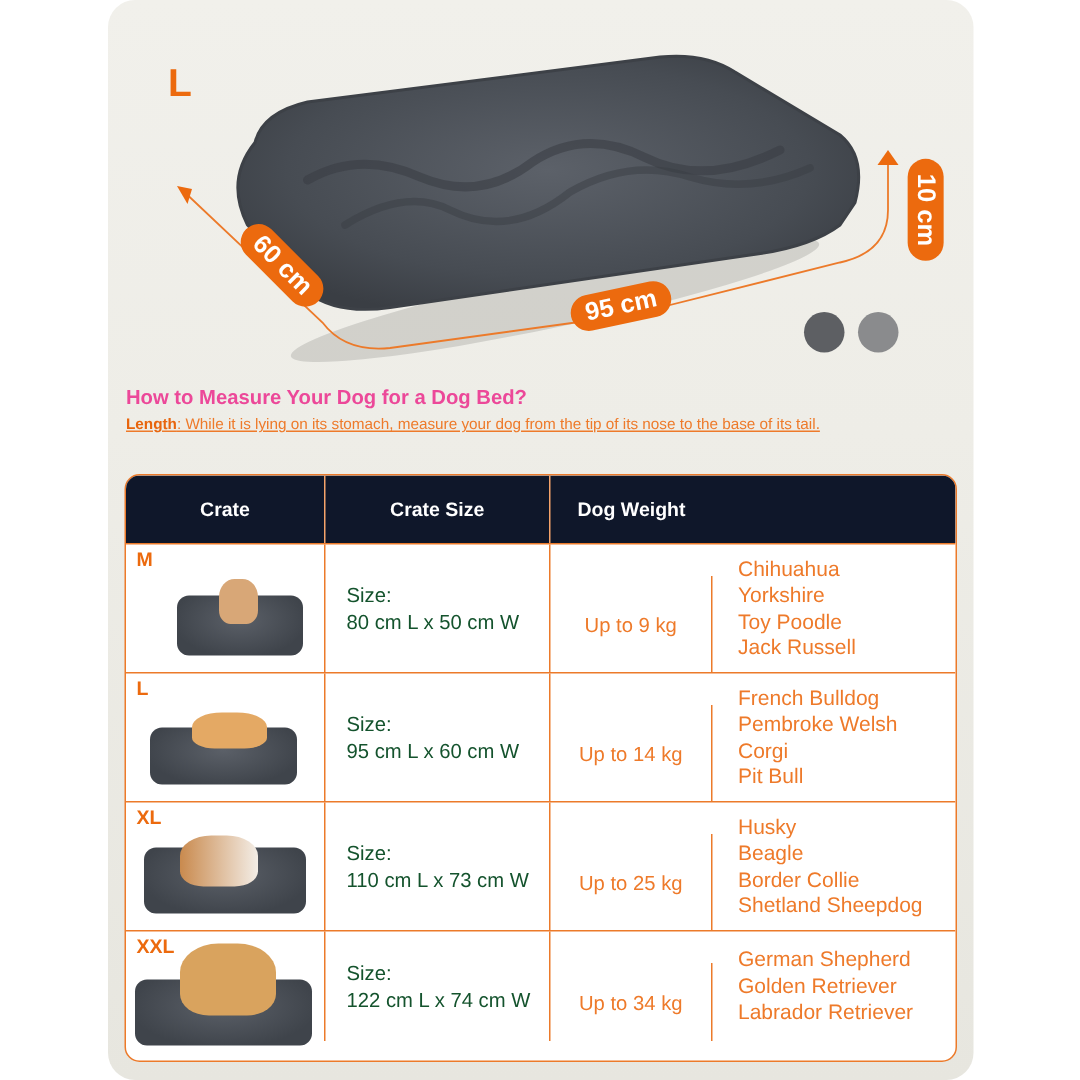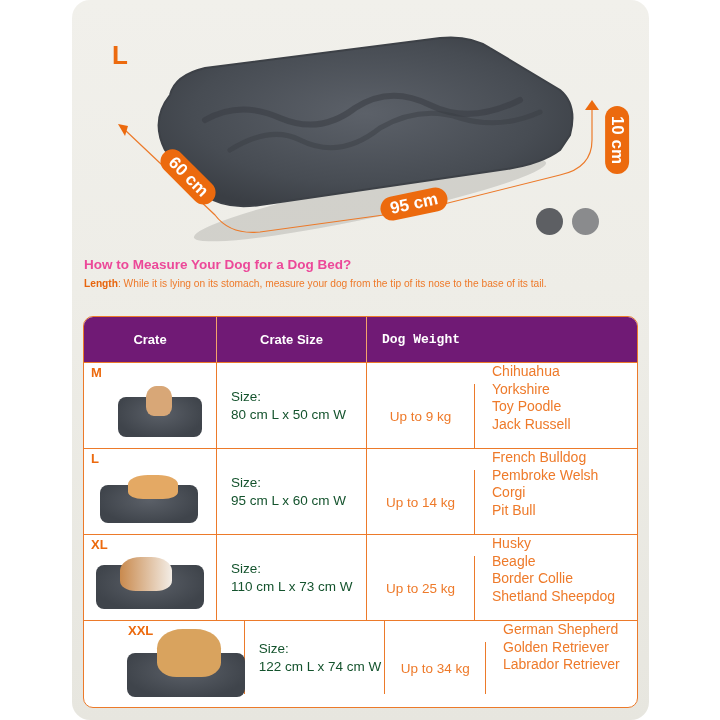--- a/index.html
+++ b/index.html
@@ -32,38 +32,38 @@
   .swatch { position: absolute; width: 27px; height: 27px; border-radius: 50%; }
   .swatch-1 { left: 536px; top: 208px; background: #5d5f63; }
   .swatch-2 { left: 572px; top: 208px; background: #8a8b8d; }
 
   .measure { position: absolute; left: 84px; top: 257px; width: 560px; color: #ec6a0e; }
   .measure h2 {
     font-family: "Liberation Sans", sans-serif; font-size: 13.5px; font-weight: bold; color: #ec4899;
     margin-bottom: 5px;
   }
   .measure p {
-    font-family: "Liberation Sans", sans-serif; font-size: 10.2px; color: #ee7a2a; line-height: 13px;
+    font-family: "Liberation Sans", sans-serif; font-size: 10.2px; color: #ee7a2a; line-height: 13px; text-decoration: underline;
   }
   .measure p b { color: #e8650d; }
 
   .size-table {
     position: absolute; left: 83px; top: 316px; width: 555px; height: 392px;
     border: 1.5px solid #ec7a2a; border-radius: 10px; background: #ffffff; overflow: hidden;
   }
   .thead {
-    height: 45px; background: #701a75; display: flex; color: #fff;
+    height: 45px; background: #0f172a; display: flex; color: #fff;
     font-family: "Liberation Sans", sans-serif; font-weight: bold; font-size: 13px;
   }
   .thead div { display: flex; align-items: center; justify-content: center; border-right: 1px solid #f5a36a; }
   .thead div:last-child { border-right: none; }
-  .c1 { width: 133px; } .c2 { width: 150px; } .c3 { width: 108px; font-family: Liberation Mono, monospace; } .c4 { width: 161px; }
+  .c1 { width: 133px; } .c2 { width: 150px; } .c3 { width: 108px; } .c4 { width: 161px; }
 
   .trow { display: flex; border-top: 1.5px solid #ec7a2a; height: 86px; }
-  .trow.last { height: 74px; padding-left: 37px; }
+  .trow.last { height: 74px; }
   .trow > div { border-right: 1.5px solid #ec7a2a; position: relative; }
   .trow > div:last-child { border-right: none; }
 
   .crate-cell .label {
     position: absolute; left: 7px; top: 2px; color: #ec6a0e;
     font-family: "Liberation Sans", sans-serif; font-weight: bold; font-size: 13px;
   }
   .mini-bed {
     position: absolute; border-radius: 8px;
     background: radial-gradient(ellipse at 50% 40%, #5b6068, #3f444b 75%);
@@ -72,21 +72,21 @@
 
   .size-cell {
     display: flex; flex-direction: column; justify-content: center; padding-left: 14px;
     color: #14532d; font-family: "Liberation Sans", sans-serif; font-size: 13.5px; line-height: 18px;
   }
   .weight-cell {
     display: flex; align-items: center; justify-content: center;
     color: #ee7a2a; font-family: "Liberation Sans", sans-serif; font-size: 13.5px; margin-top: 21px;
   }
   .breed-cell {
-    display: flex; flex-direction: column; padding-left: 17px;
+    display: flex; flex-direction: column; justify-content: center; padding-left: 17px;
     color: #ee7a2a; font-family: "Liberation Sans", sans-serif; font-size: 14px; line-height: 17.5px;
   }
 </style>
 </head>
 <body>
 
 <div class="panel"></div>
 
 <div class="size-letter">L</div>
 

